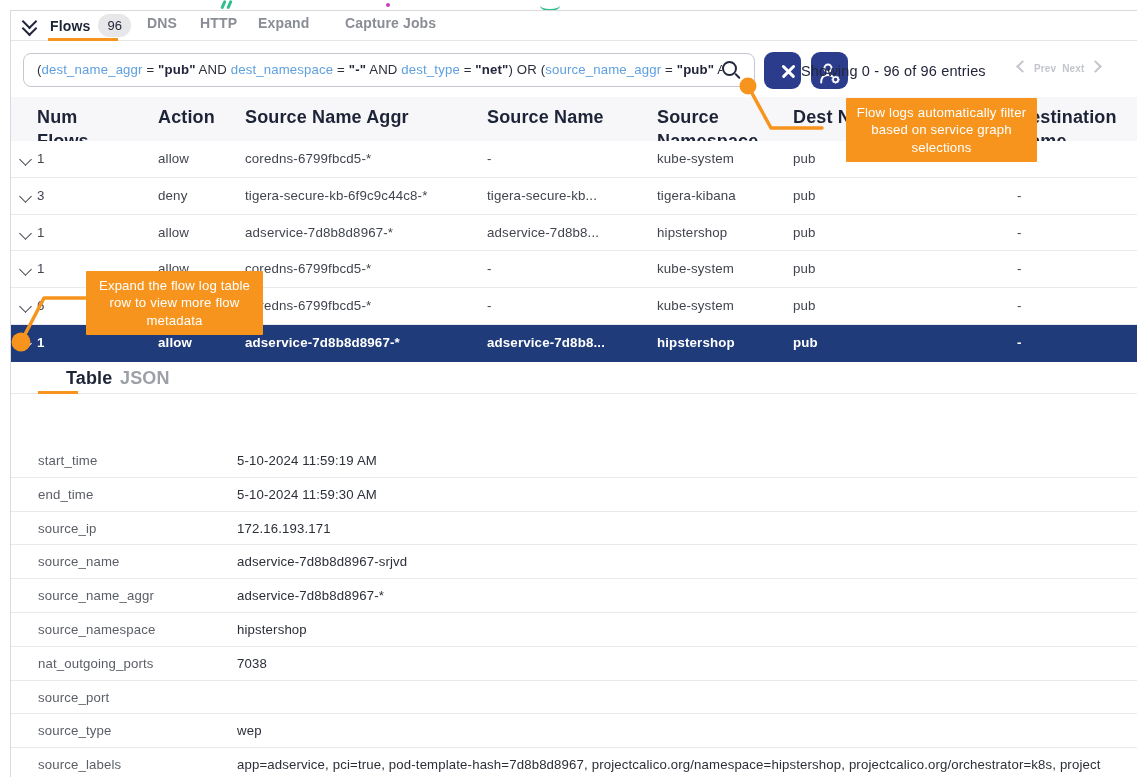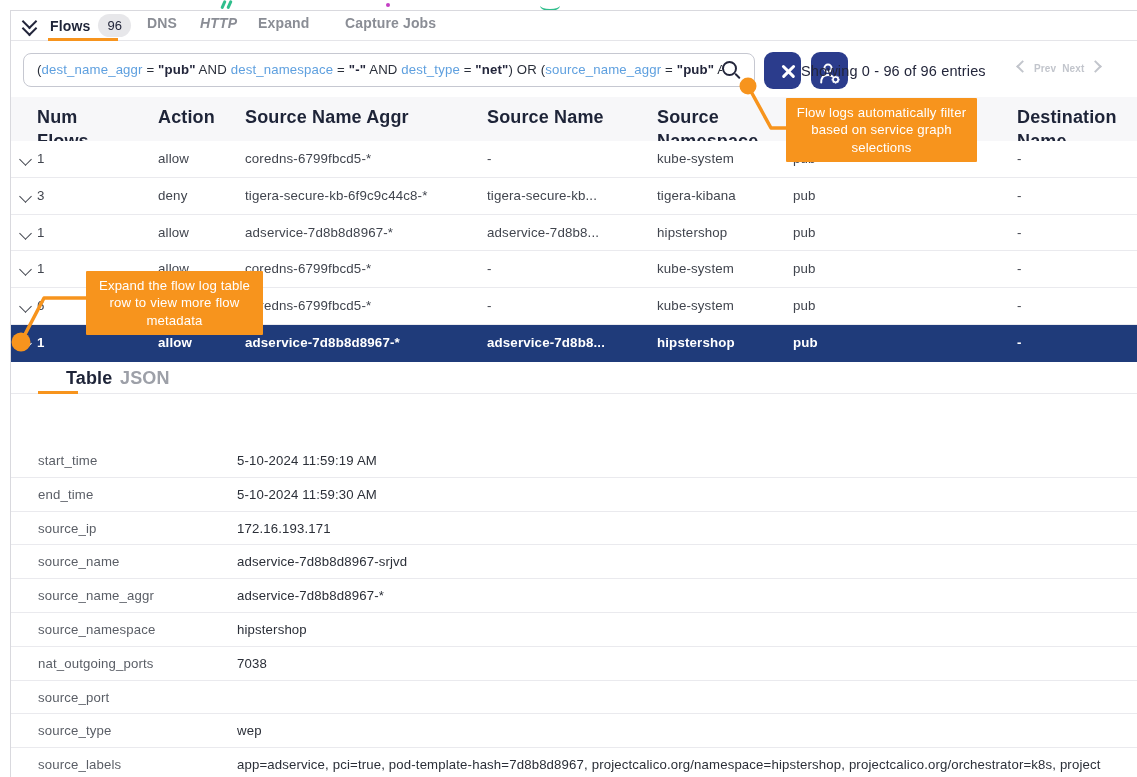--- a/index.html
+++ b/index.html
@@ -69,21 +69,21 @@
   .dtab-underline{position:absolute;left:38px;top:391px;width:40px;height:3px;background:#F7941D;z-index:5;}
   .dtab-border{position:absolute;left:10px;top:393px;width:1127px;height:1px;background:#E9E9ED;}
   .drows{position:absolute;left:10px;top:404px;width:1127px;margin-top:40px;}
   .drow{position:relative;height:33.8px;border-bottom:1px solid #EAEAEE;box-sizing:border-box;}
   .d-key{position:absolute;left:28px;top:0;line-height:33px;font-size:13.2px;color:#5A5E66;}
   .d-val{position:absolute;left:227px;top:0;line-height:33px;font-size:13.2px;color:#2B2F38;white-space:nowrap;}
 
   
   .callout{position:absolute;background:#F7941D;color:#fff;font-size:13.2px;line-height:1.32;
            text-align:center;padding:6px 8px;box-sizing:border-box;z-index:60;border-radius:1px;}
-  .callout1{left:786px;top:98px;width:191px;}
+  .callout1{left:846px;top:98px;width:191px;}
   .callout2{left:86px;top:271px;width:177px;}
   .overlay{position:absolute;left:0;top:0;z-index:55;pointer-events:none;}
 </style>
 </head>
 <body>
 
 <div class="page">
 
   <span class="frag frag-slash" style="left:222px;top:0;"></span>
   <span class="frag frag-slash" style="left:228px;top:0;"></span>
@@ -96,21 +96,21 @@
   <div class="tabbar-border"></div>
   <span class="dblchev">
       <i></i>
       <i></i>
     </span>
   <div class="tab active" style="left:50px;">
     <span>Flows</span><span class="badge">96</span>
   </div>
   <div class="tab-underline"></div>
   <div class="tab" style="left:147px;">DNS</div>
-  <div class="tab" style="left:200px;font-style:italic;">HTTP</div>
+  <div class="tab" style="left:200px;">HTTP</div>
   <div class="tab" style="left:258px;">Expand</div>
   <div class="tab" style="left:345px;">Capture Jobs</div>
 
   <div class="querybox">
     <span class="querytext"><span class="tk-p">(</span><span class="tk-f">dest_name_aggr</span><span class="tk-p"> = </span><span class="tk-v">"pub"</span><span class="tk-p"> AND </span><span class="tk-f">dest_namespace</span><span class="tk-p"> = </span><span class="tk-v">"-"</span><span class="tk-p"> AND </span><span class="tk-f">dest_type</span><span class="tk-p"> = </span><span class="tk-v">"net"</span><span class="tk-p">) OR (</span><span class="tk-f">source_name_aggr</span><span class="tk-p"> = </span><span class="tk-v">"pub"</span><span class="tk-p"> AND</span></span>
     <span class="mag"></span>
   </div>
   <button class="navybtn" style="left:764px;">
       <span class="xbars"></span>
     </button>

